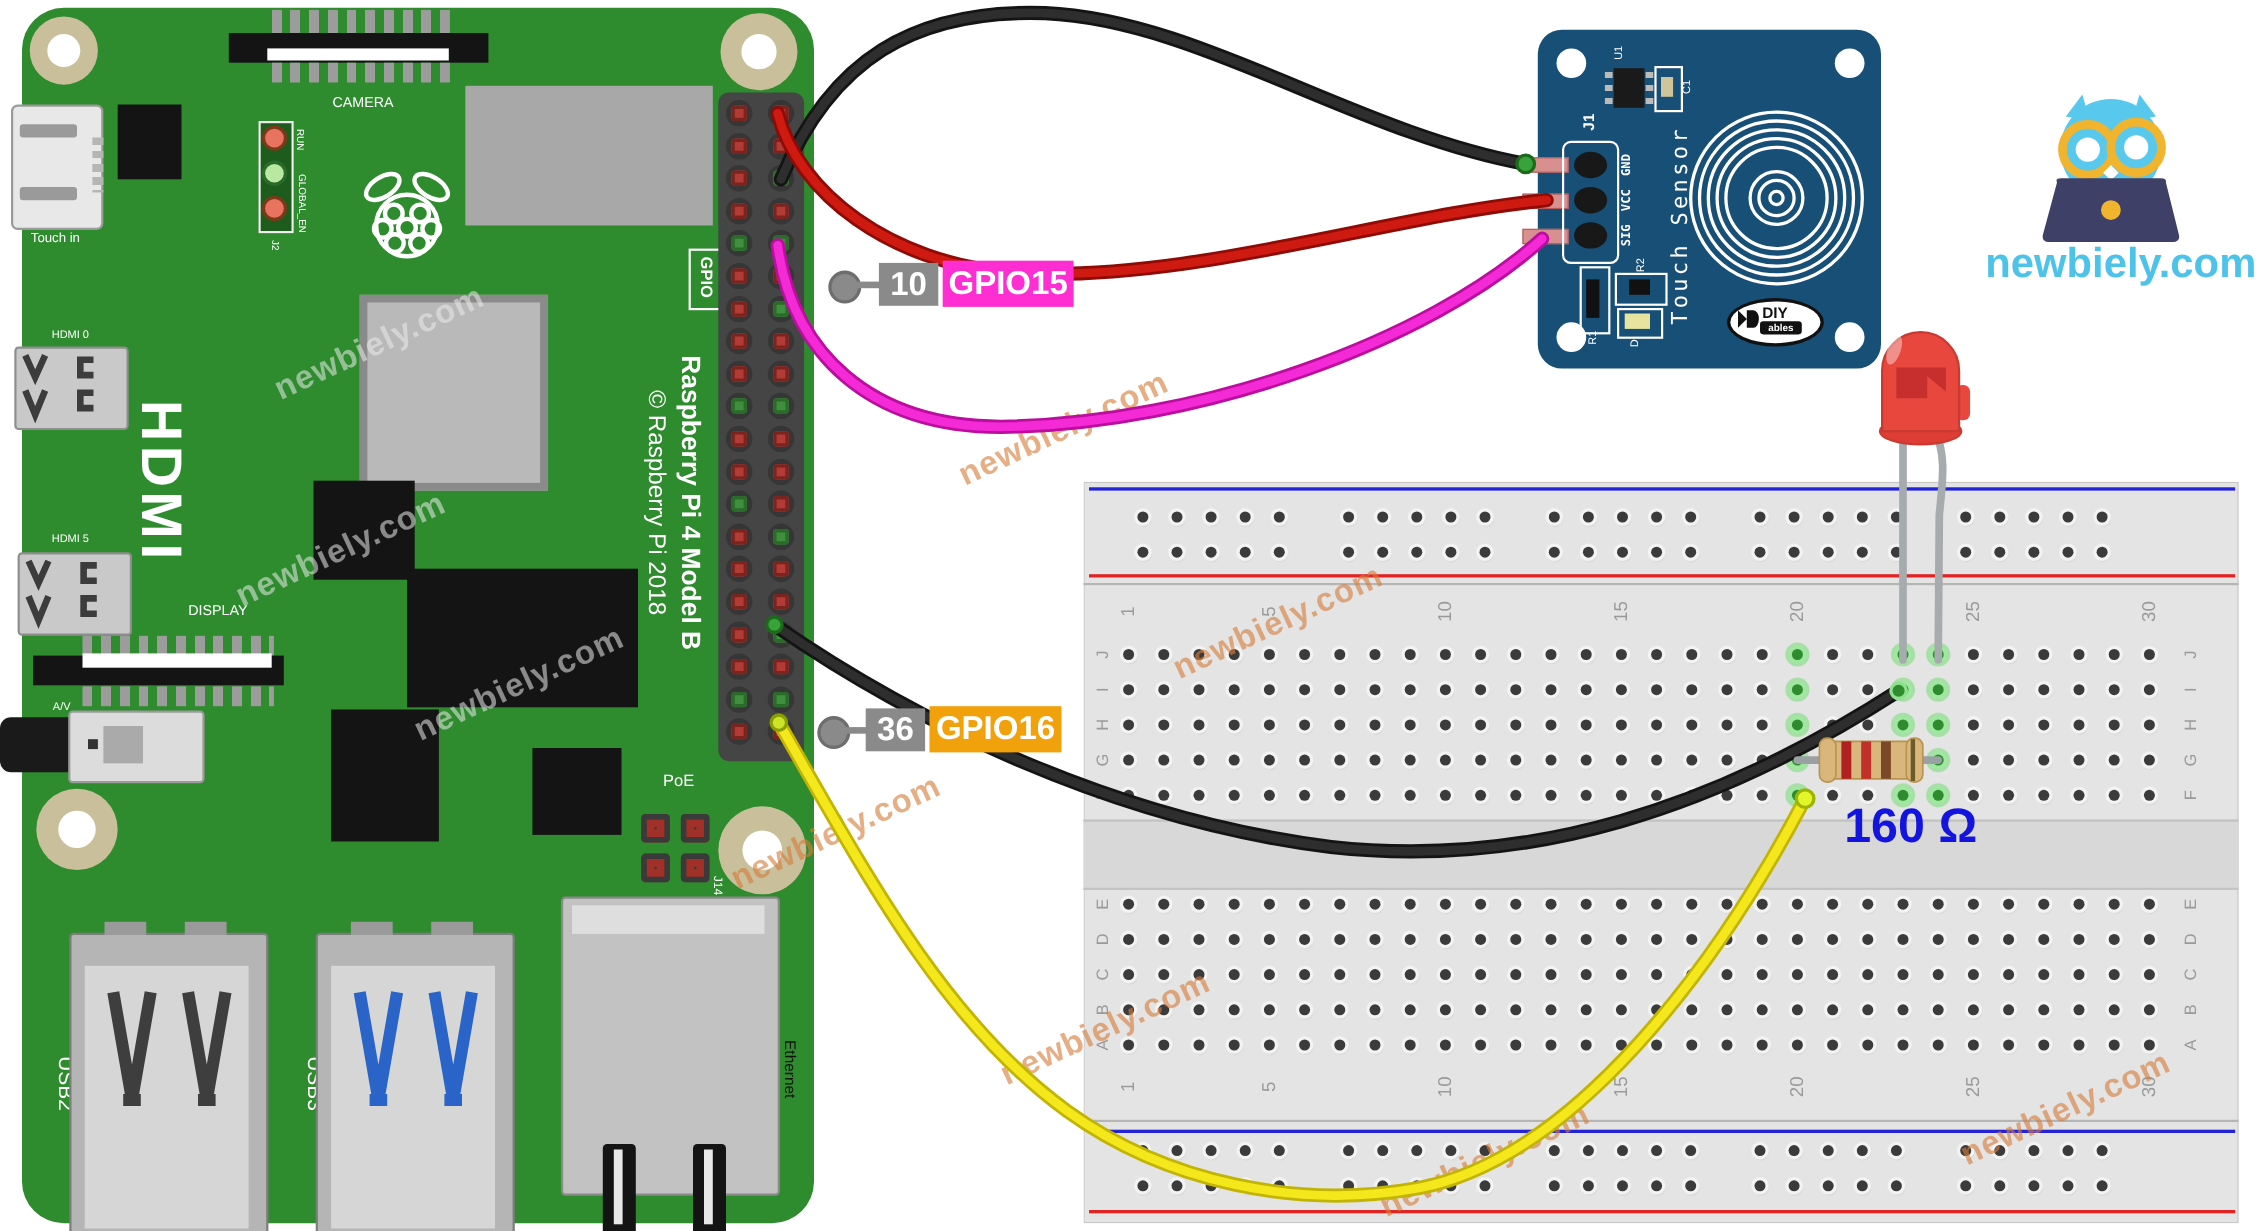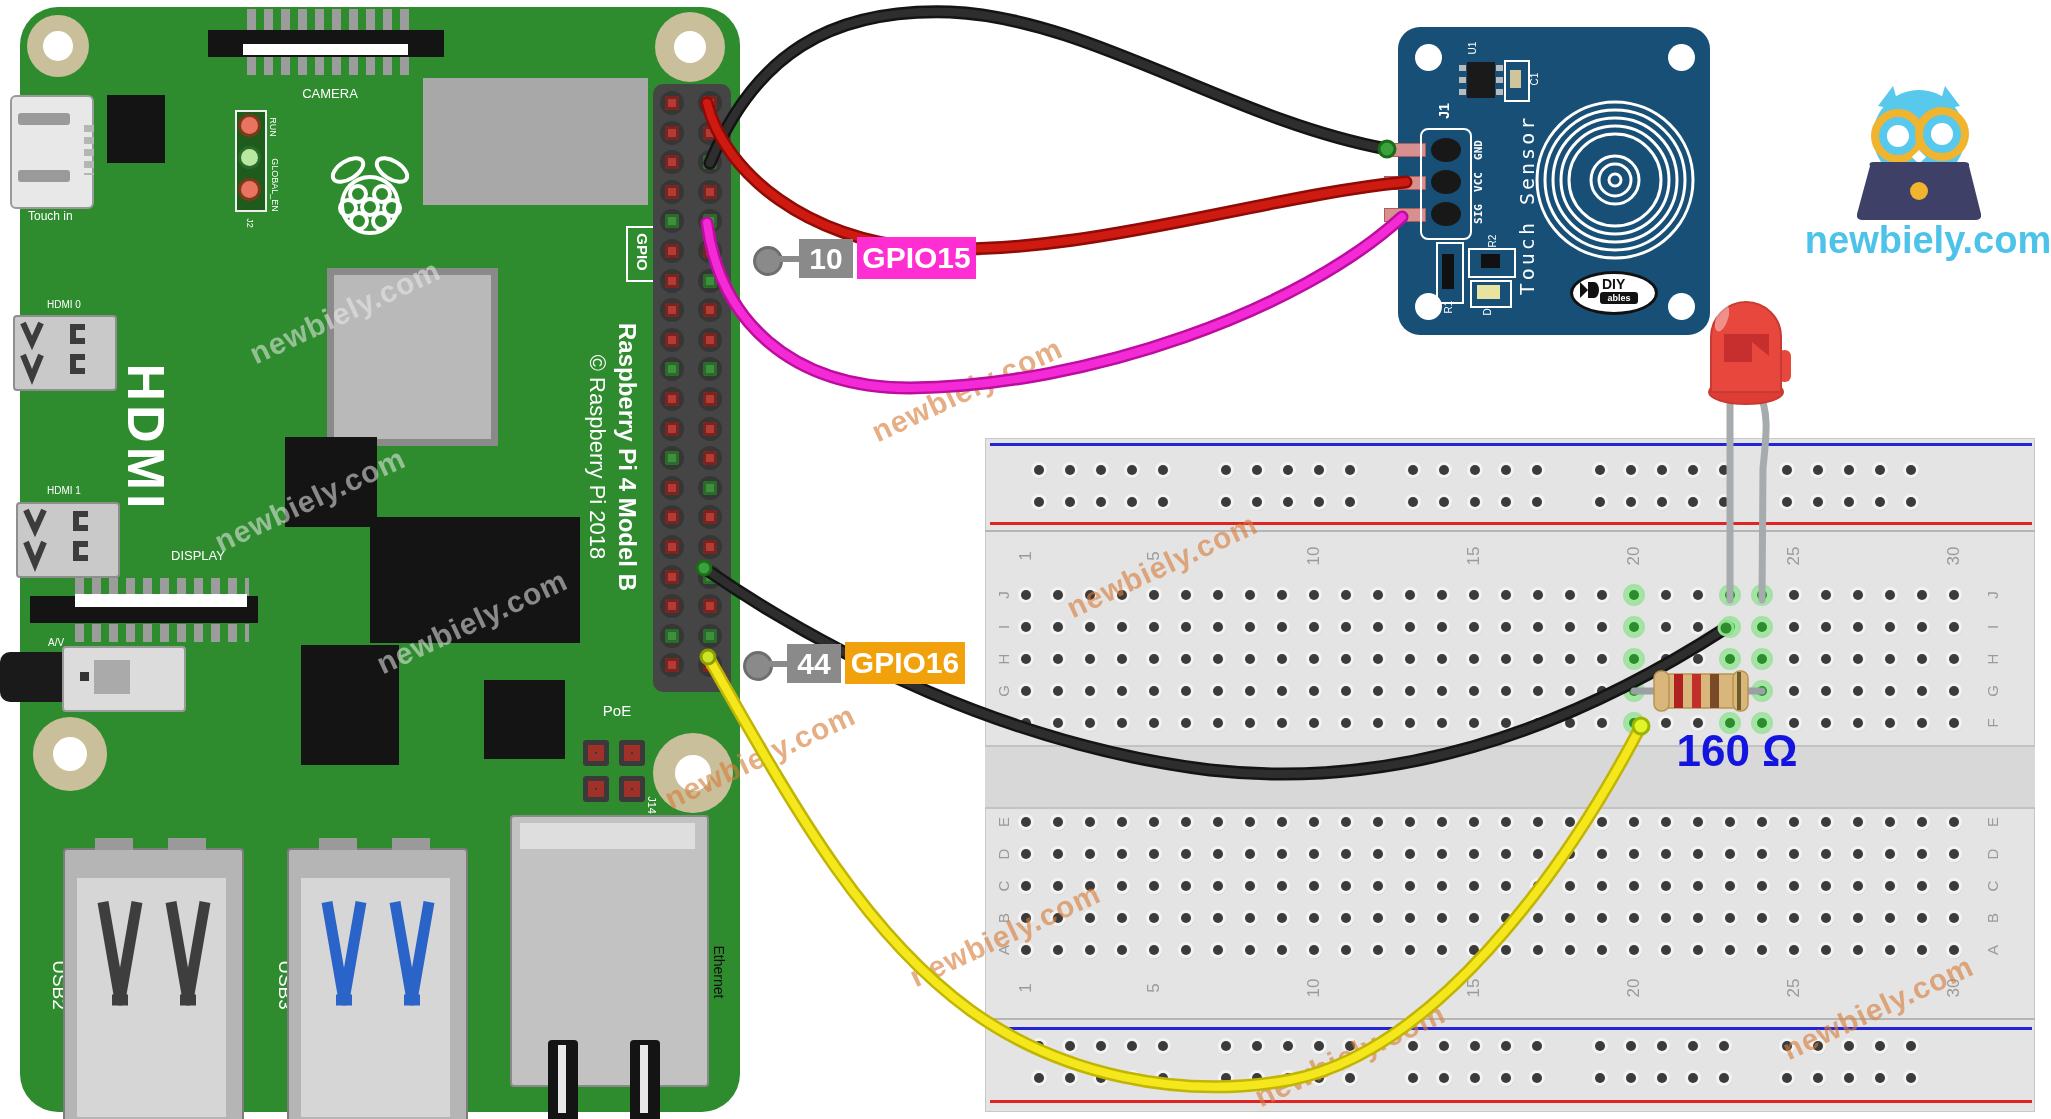--- a/index.html
+++ b/index.html
@@ -91,21 +91,21 @@
     <div class="abs" style="left:13px;top:315px;width:100px;height:72px;background:#c9c9c9;border:2px solid #8e8e8e;border-radius:4px;">
       <svg width="96" height="68" viewBox="0 0 96 68">
           <g stroke="#3c3c3c" stroke-width="6" fill="none">
         <path d="M8 6 L17 26 L26 6"></path>
             <path d="M8 38 L17 60 L26 38"></path>
         <path d="M70 10 h-12 v14 h12"></path>
             <path d="M70 40 h-12 v14 h12"></path>
           </g>
         </svg>
     </div>
-    <span class="pilabel" style="left:47px;top:485px;font-size:10px;">HDMI 1</span>
+    <span class="pilabel" style="left:47px;top:485px;font-size:10px;">HDMI 5</span>
     <div class="abs" style="left:16px;top:502px;width:100px;height:72px;background:#c9c9c9;border:2px solid #8e8e8e;border-radius:4px;">
       <svg width="96" height="68" viewBox="0 0 96 68">
           <g stroke="#3c3c3c" stroke-width="6" fill="none">
         <path d="M8 6 L17 26 L26 6"></path>
             <path d="M8 38 L17 60 L26 38"></path>
         <path d="M70 10 h-12 v14 h12"></path>
             <path d="M70 40 h-12 v14 h12"></path>
           </g>
         </svg>
     </div>
@@ -826,21 +826,21 @@
 
   <div class="abs" style="inset:0;z-index:60;">
     <div class="abs" style="left:753px;top:246px;width:24px;height:24px;border-radius:50%;background:#8a8a8a;border:3px solid #6e6e6e;"></div>
     <div class="abs" style="left:777px;top:256px;width:26px;height:6px;background:#8a8a8a;"></div>
     <div class="callout-box" style="left:799px;top:239px;width:54px;height:39px;background:#8a8a8a;">10</div>
     <div class="callout-box" style="left:857px;top:237px;width:119px;height:42px;background:#ff2ed2;">GPIO15</div>
   </div>
   <div class="abs" style="inset:0;z-index:60;">
     <div class="abs" style="left:743px;top:651px;width:24px;height:24px;border-radius:50%;background:#8a8a8a;border:3px solid #6e6e6e;"></div>
     <div class="abs" style="left:767px;top:661px;width:22px;height:6px;background:#8a8a8a;"></div>
-    <div class="callout-box" style="left:787px;top:644px;width:54px;height:39px;background:#8a8a8a;">44</div>
+    <div class="callout-box" style="left:787px;top:644px;width:54px;height:39px;background:#8a8a8a;">36</div>
     <div class="callout-box" style="left:845px;top:642px;width:120px;height:42px;background:#f0a10c;">GPIO16</div>
   </div>
 
   <div class="abs ctr" style="left:1737px;top:751px;font-size:44px;font-weight:bold;color:#1414e0;z-index:60;position:absolute;white-space:nowrap;">160 Ω</div>
 
   <div class="abs" style="inset:0;z-index:20;">
     <svg class="abs" style="left:1840px;top:78px;" width="160" height="145" viewBox="0 0 160 145">
       <path d="M38 28 L53 8 L60 32 Z" fill="#58c9ec"></path>
       <path d="M120 28 L105 8 L98 32 Z" fill="#58c9ec"></path>
       <circle cx="79" cy="58" r="46" fill="#58c9ec"></circle>

